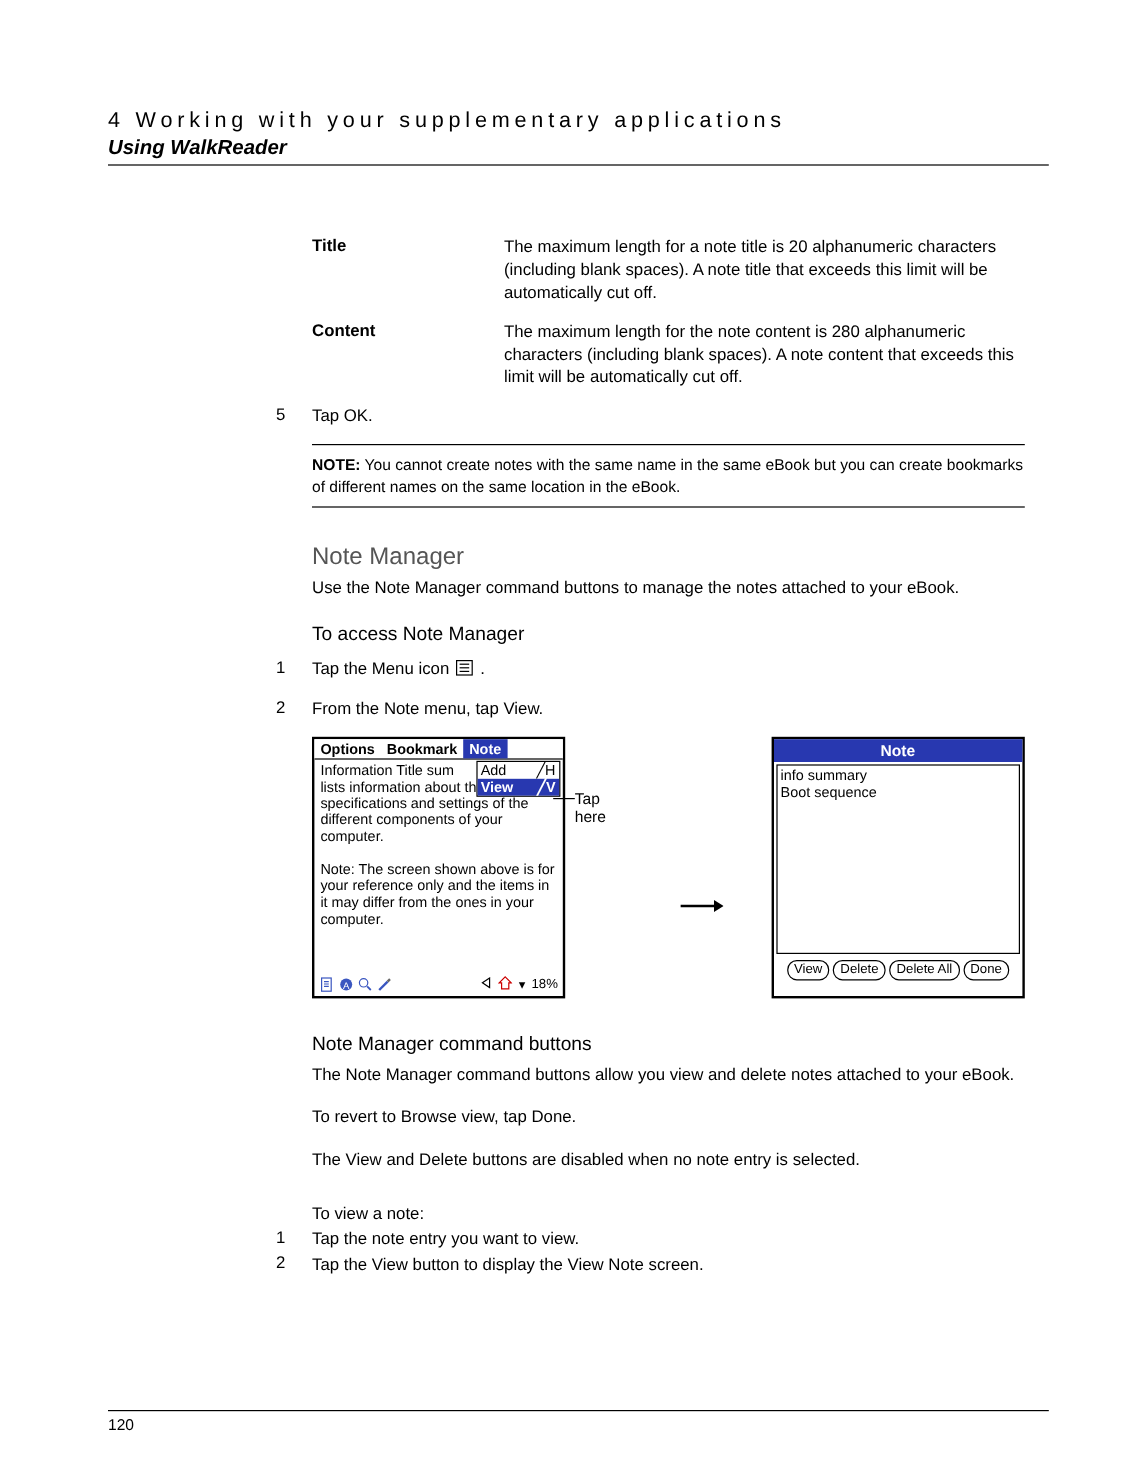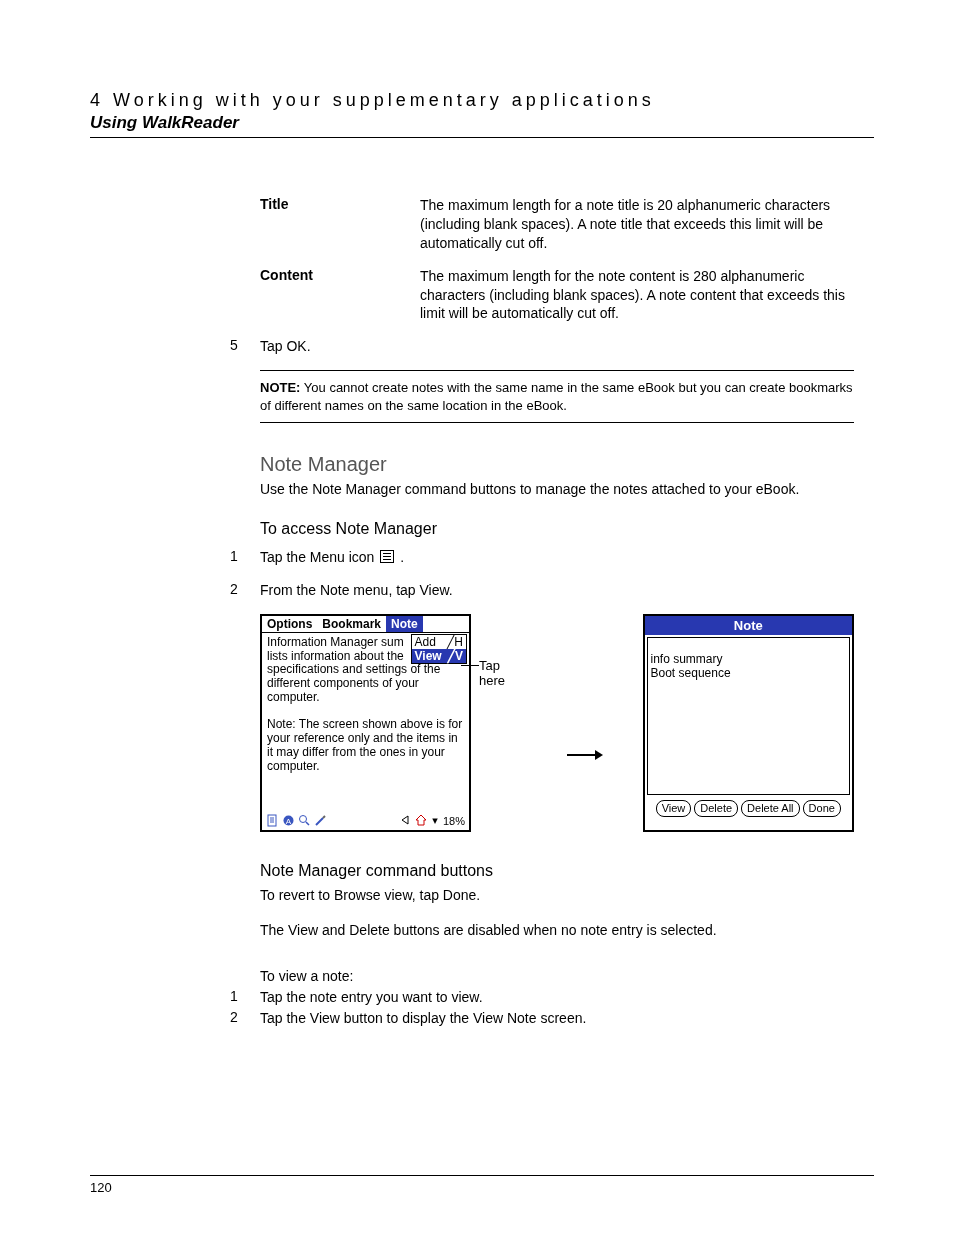--- a/index.html
+++ b/index.html
@@ -153,21 +153,21 @@
     position: absolute;
     right: 2px;
     top: 18px;
     border: 1px solid #000;
     background: #fff;
     font-size: 12px;
   }
   .pda-dropdown .dd-row {
     display: flex;
     justify-content: space-between;
-    gap: 6px;
+    gap: 20px;
     padding: 0 3px;
   }
   .pda-dropdown .dd-row.hl {
     background: #2838b0;
     color: #fff;
     font-weight: bold;
   }
   .pda-body {
     padding: 3px 5px 0 5px;
     line-height: 1.15;
@@ -214,21 +214,21 @@
     font-weight: bold;
     padding: 2px 0;
     font-size: 13px;
   }
   .pda2-list {
     border: 1px solid #000;
     margin: 2px;
     height: 158px;
     font-size: 12px;
     line-height: 1.2;
-    padding: 14px 3px;
+    padding: 1px 3px;
     box-sizing: border-box;
   }
   .pda2-buttons {
     display: flex;
     gap: 3px;
     justify-content: center;
     padding: 3px 2px;
   }
   .pda2-btn {
     border: 1px solid #000;
@@ -313,21 +313,21 @@
             <div class="dd-row">
               <span>Add</span>
               <span>╱H</span>
             </div>
             <div class="dd-row hl">
               <span>View</span>
               <span>╱V</span>
             </div>
           </div>
           <div class="pda-body">
-            <div>Information Manager sum</div>
+            <div>Information Title sum</div>
             <div>lists information about the specifications and settings of the different components of your computer.</div>
             <br>
             <div>Note: The screen shown above is for your reference only and the items in it may differ from the ones in your computer.</div>
           </div>
           <div class="pda-toolbar">
             <span class="tb-left">
               <span class="tb-icon">
                 <svg width="13" height="13">
                     <rect x="2" y="1" width="8" height="11" fill="none" stroke="#3a56c0"></rect>
                     <line x1="4" y1="4" x2="8" y2="4" stroke="#3a56c0"></line>
@@ -392,20 +392,21 @@
         <div class="pda2-buttons">
           <span class="pda2-btn">View</span>
           <span class="pda2-btn">Delete</span>
           <span class="pda2-btn">Delete All</span>
           <span class="pda2-btn">Done</span>
         </div>
       </div>
     </div>
 
     <h3 class="sub">Note Manager command buttons</h3>
+    <div class="para">The Note Manager command buttons allow you view and delete notes attached to your eBook.</div>
     <div class="para">To revert to Browse view, tap Done.</div>
     <div class="para">The View and Delete buttons are disabled when no note entry is selected.</div>
 
     <h4 class="subsub">To view a note:</h4>
     <div class="step-row" style="margin:2px 0;">
       <div class="step-num-outdent">1</div>
       <div class="step-text">Tap the note entry you want to view.</div>
     </div>
     <div class="step-row" style="margin:2px 0;">
       <div class="step-num-outdent">2</div>

